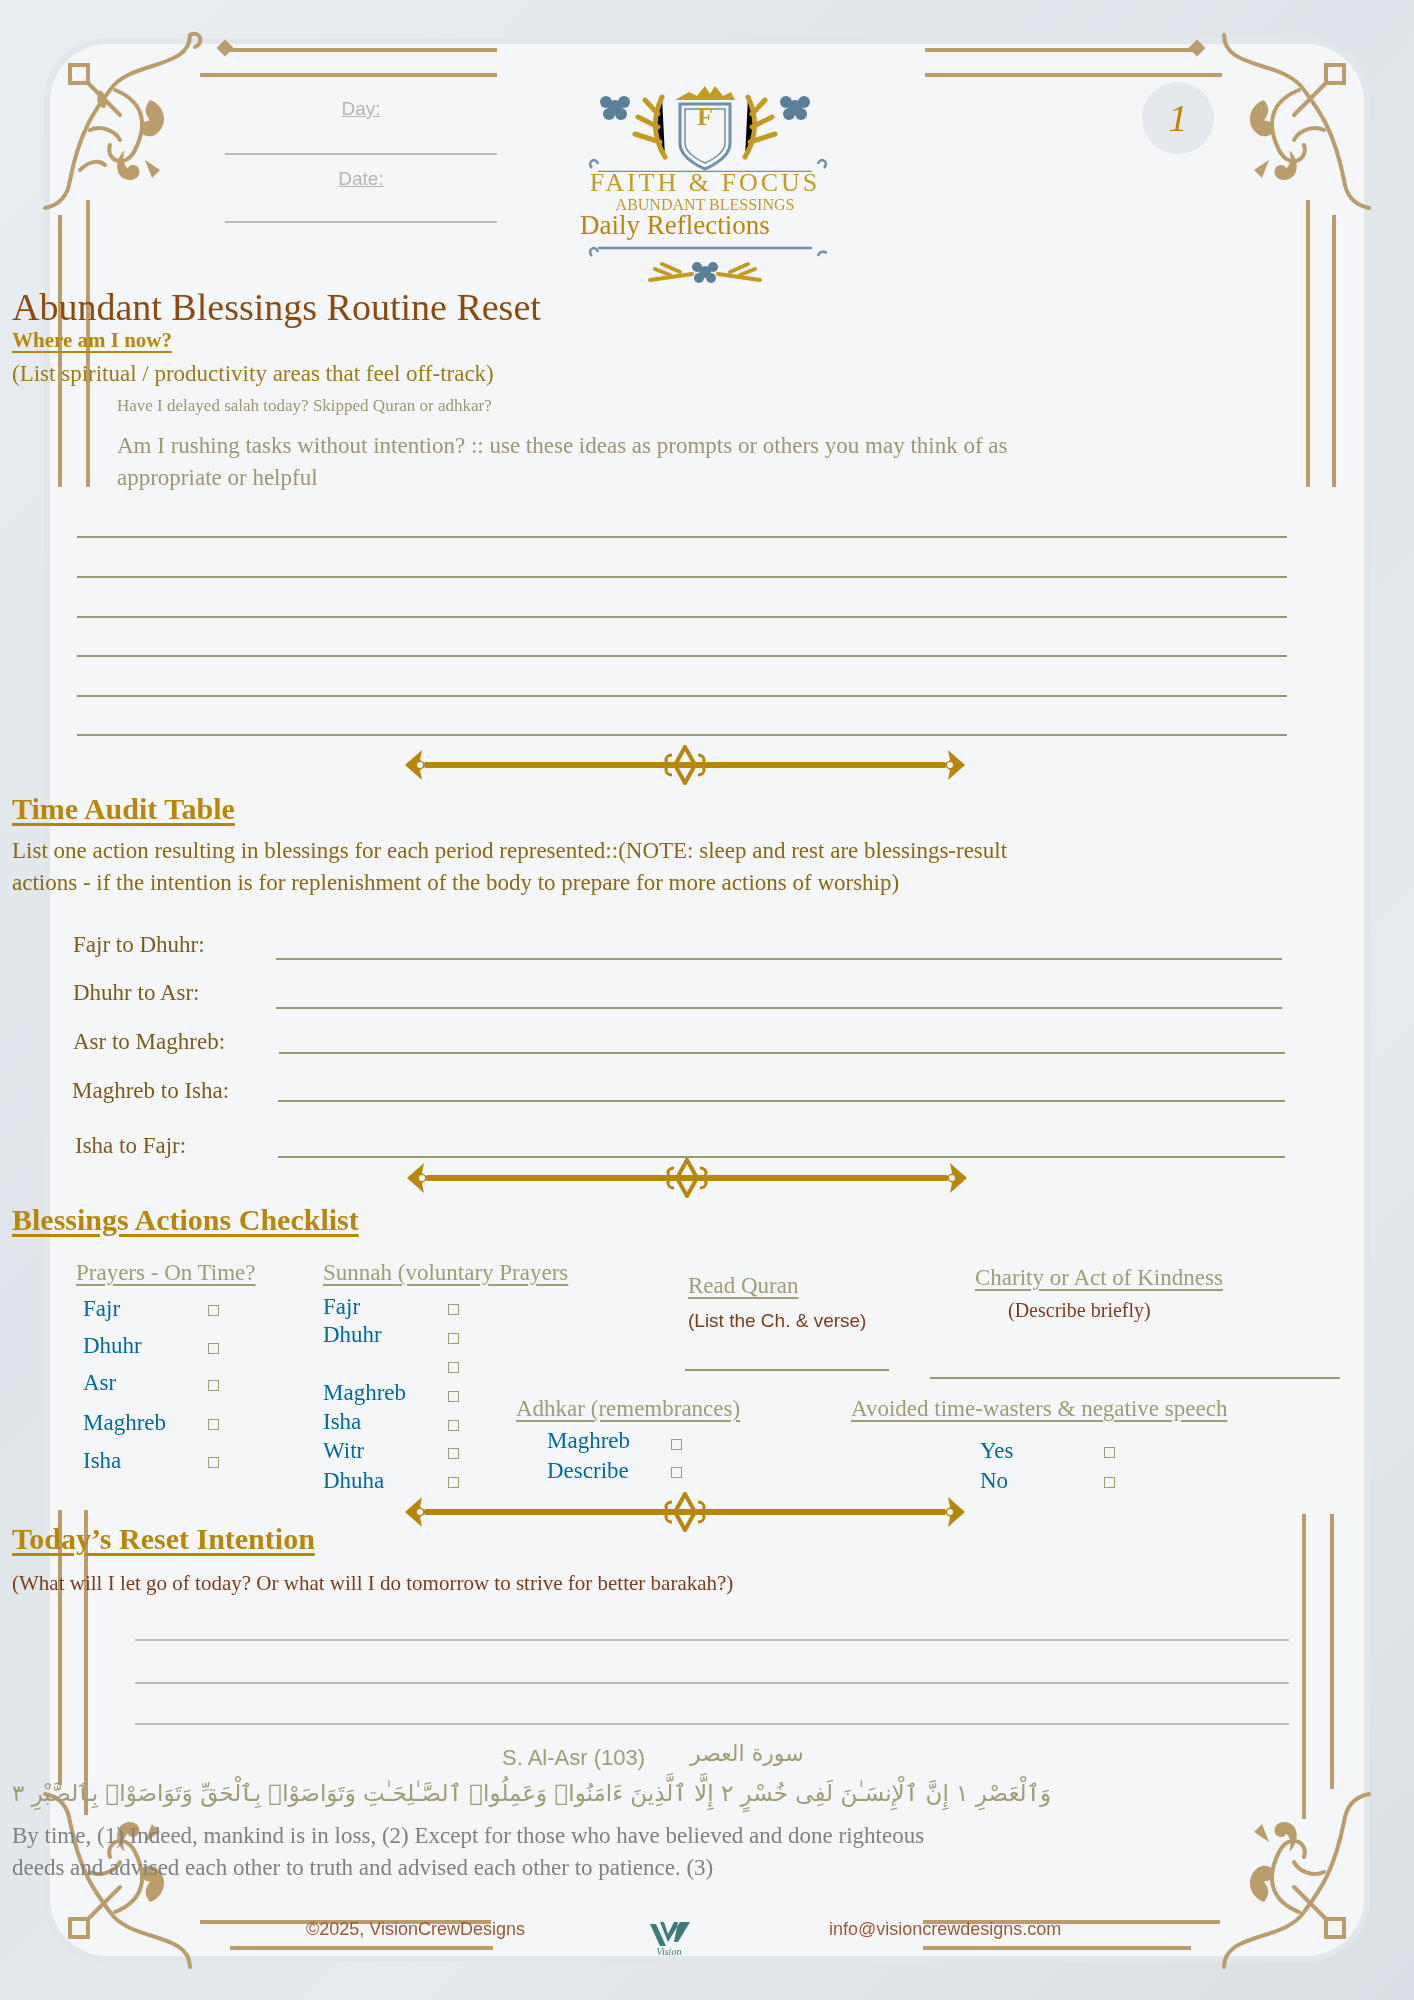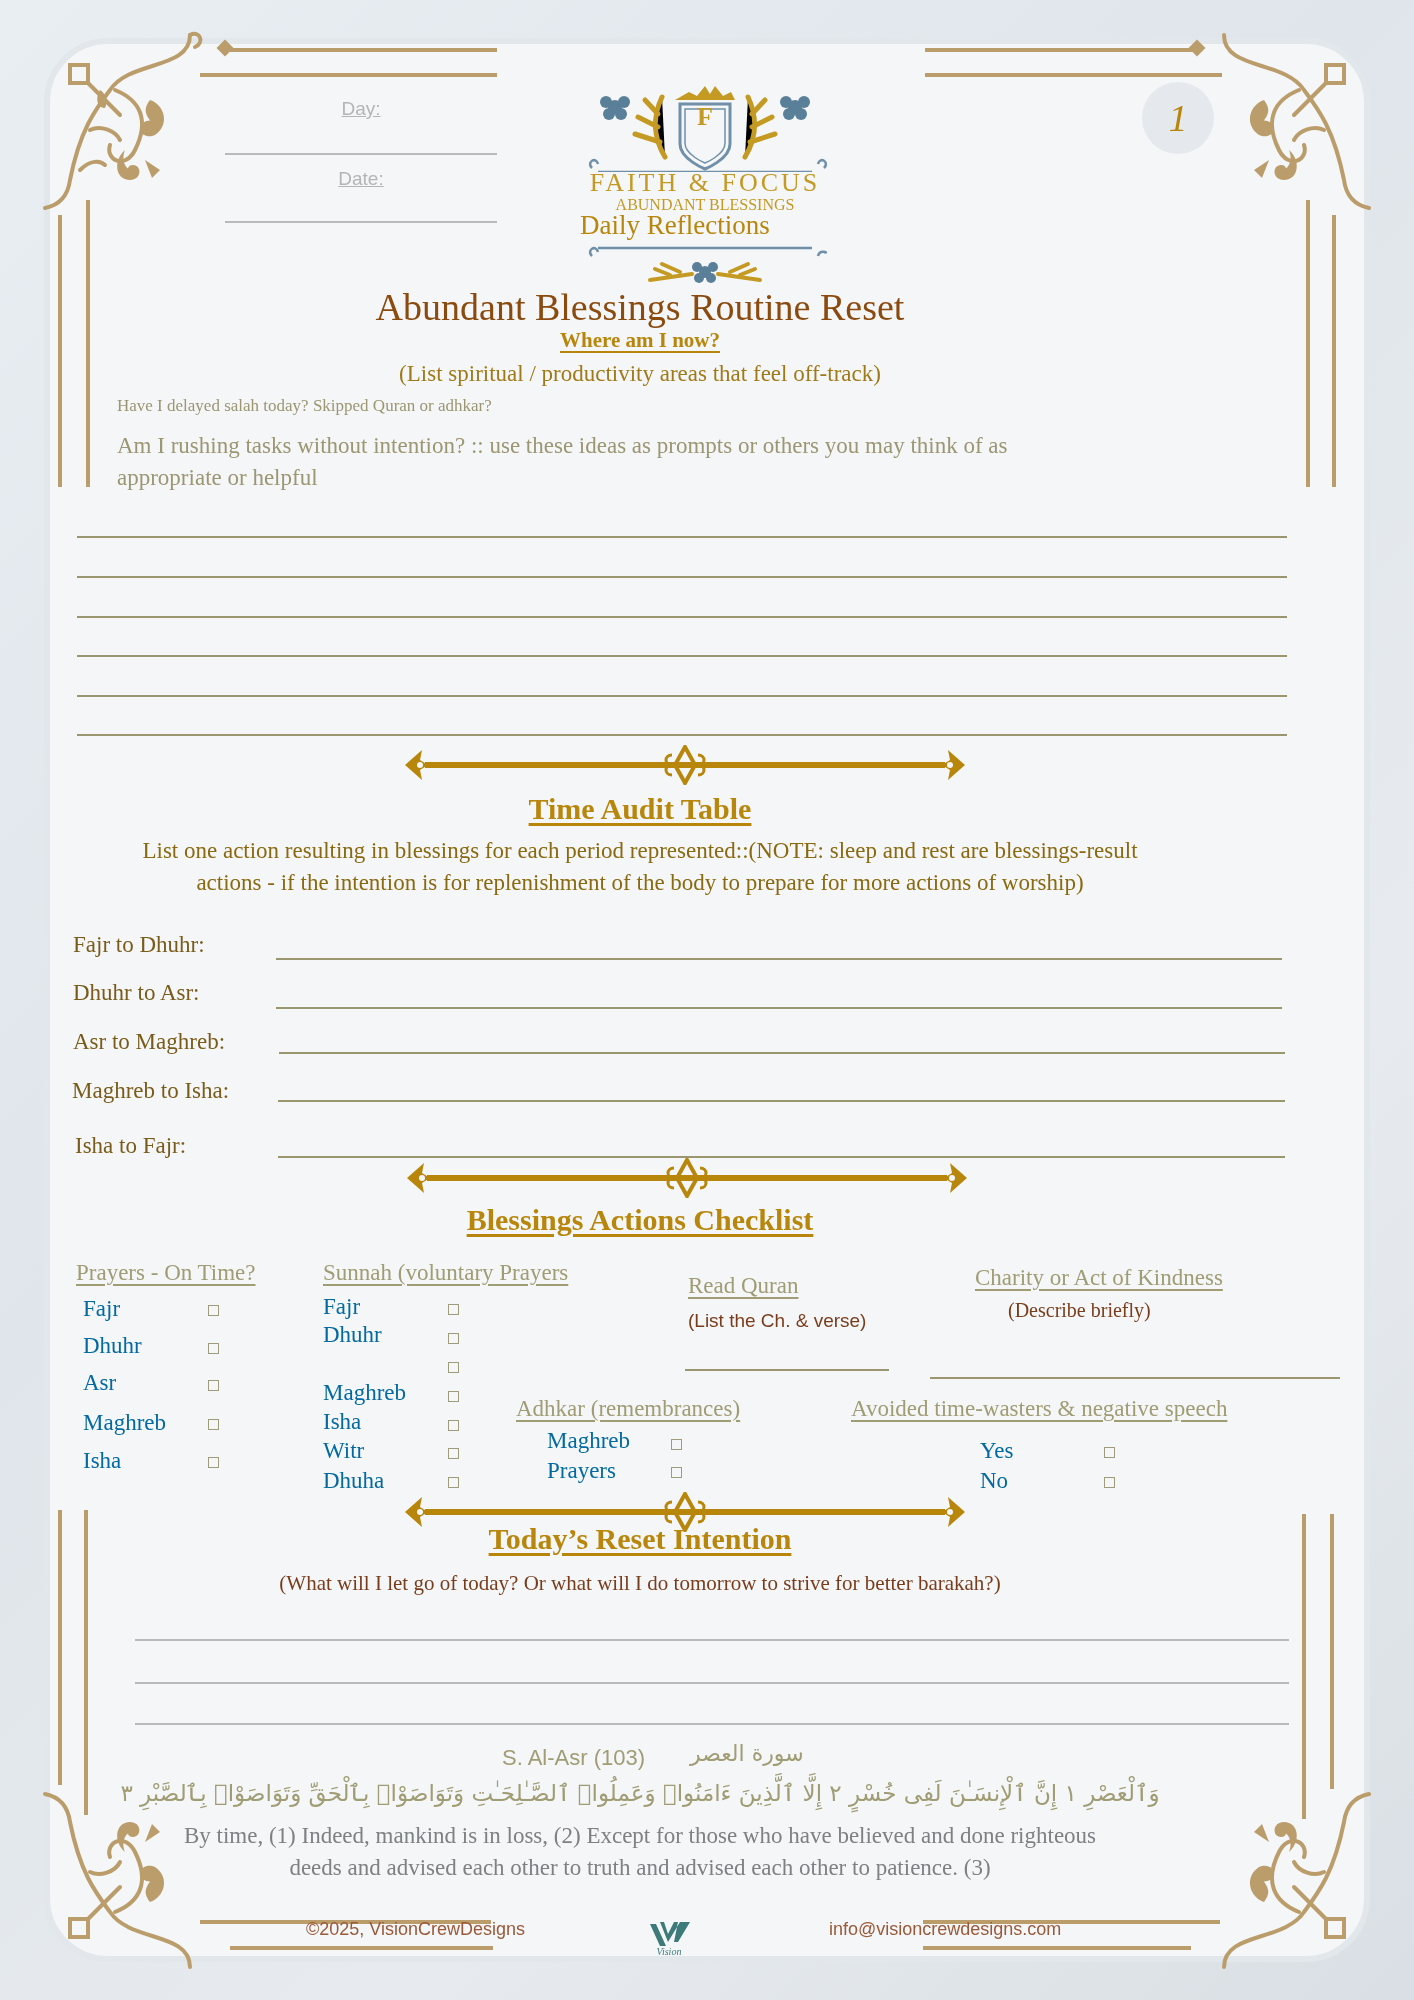--- a/index.html
+++ b/index.html
@@ -5,21 +5,21 @@
   html,body{margin:0;padding:0;}
   body{width:1414px;height:2000px;position:relative;overflow:hidden;
        background:linear-gradient(135deg,#e9eef3 0%,#dfe5ea 40%,#e7ebef 70%,#d9dfe4 100%);
        font-family:"Liberation Serif","DejaVu Serif",serif;}
   .page{position:absolute;left:44px;top:38px;width:1326px;height:1924px;
         background:#f4f6f8;border-radius:64px;border:6px solid #e2e7eb;box-sizing:border-box;}
   .abs{position:absolute;}
   .gold-line{position:absolute;background:#bb9d6b;}
   .hr{position:absolute;height:2px;background:#9a9670;}
   .hr.grey{background:#b8babb;}
-  .center{position:absolute;left:0;width:1280px;text-align:center;}
+  .center{position:absolute;left:12px;width:1280px;text-align:left;}
   .ul{text-decoration:underline;text-underline-offset:4px;}
   .chk{display:inline-block;width:11px;height:11px;border:1.6px solid #9f9c7b;box-sizing:border-box;vertical-align:middle;}
   .lbl{position:absolute;font-size:23px;color:#0369a1;}
   .head-ol{position:absolute;font-size:23px;color:#a09c74;text-decoration:underline;text-underline-offset:4px;}
   .t-label{position:absolute;font-size:23px;color:#7a5c1a;}
   .divider{position:absolute;height:40px;}
 </style>
 </head>
 <body>
 
@@ -248,21 +248,21 @@
 <div class="abs" style="left:688px;top:1310px;font-family:'Liberation Sans',sans-serif;font-size:19px;color:#7a3d1c">(List the Ch. &amp; verse)</div>
 <div class="hr" style="left:685px;top:1369px;width:204px"></div>
 
 <div class="head-ol" style="left:975px;top:1265px">Charity or Act of Kindness</div>
 <div class="abs" style="left:1008px;top:1299px;font-size:20px;color:#7a3d1c">(Describe briefly)</div>
 <div class="hr" style="left:930px;top:1377px;width:410px"></div>
 
 <div class="head-ol" style="left:516px;top:1396px">Adhkar (remembrances)</div>
 <div class="lbl" style="left:547px;top:1428px">Maghreb</div>
 <span class="chk abs" style="left:671px;top:1439px"></span>
-<div class="lbl" style="left:547px;top:1458px">Prayers</div>
+<div class="lbl" style="left:547px;top:1458px">Describe</div>
 <span class="chk abs" style="left:671px;top:1467px"></span>
 
 <div class="head-ol" style="left:851px;top:1396px">Avoided time-wasters &amp; negative speech</div>
 <div class="lbl" style="left:980px;top:1438px">Yes</div>
 <span class="chk abs" style="left:1104px;top:1447px"></span>
 <div class="lbl" style="left:980px;top:1468px">No</div>
 <span class="chk abs" style="left:1104px;top:1477px"></span>
 
 <svg class="divider" style="left:400px;top:1492px" width="570" height="40" viewBox="0 0 570 40">
   <rect x="25" y="17" width="520" height="6" fill="#b8860b"></rect>

